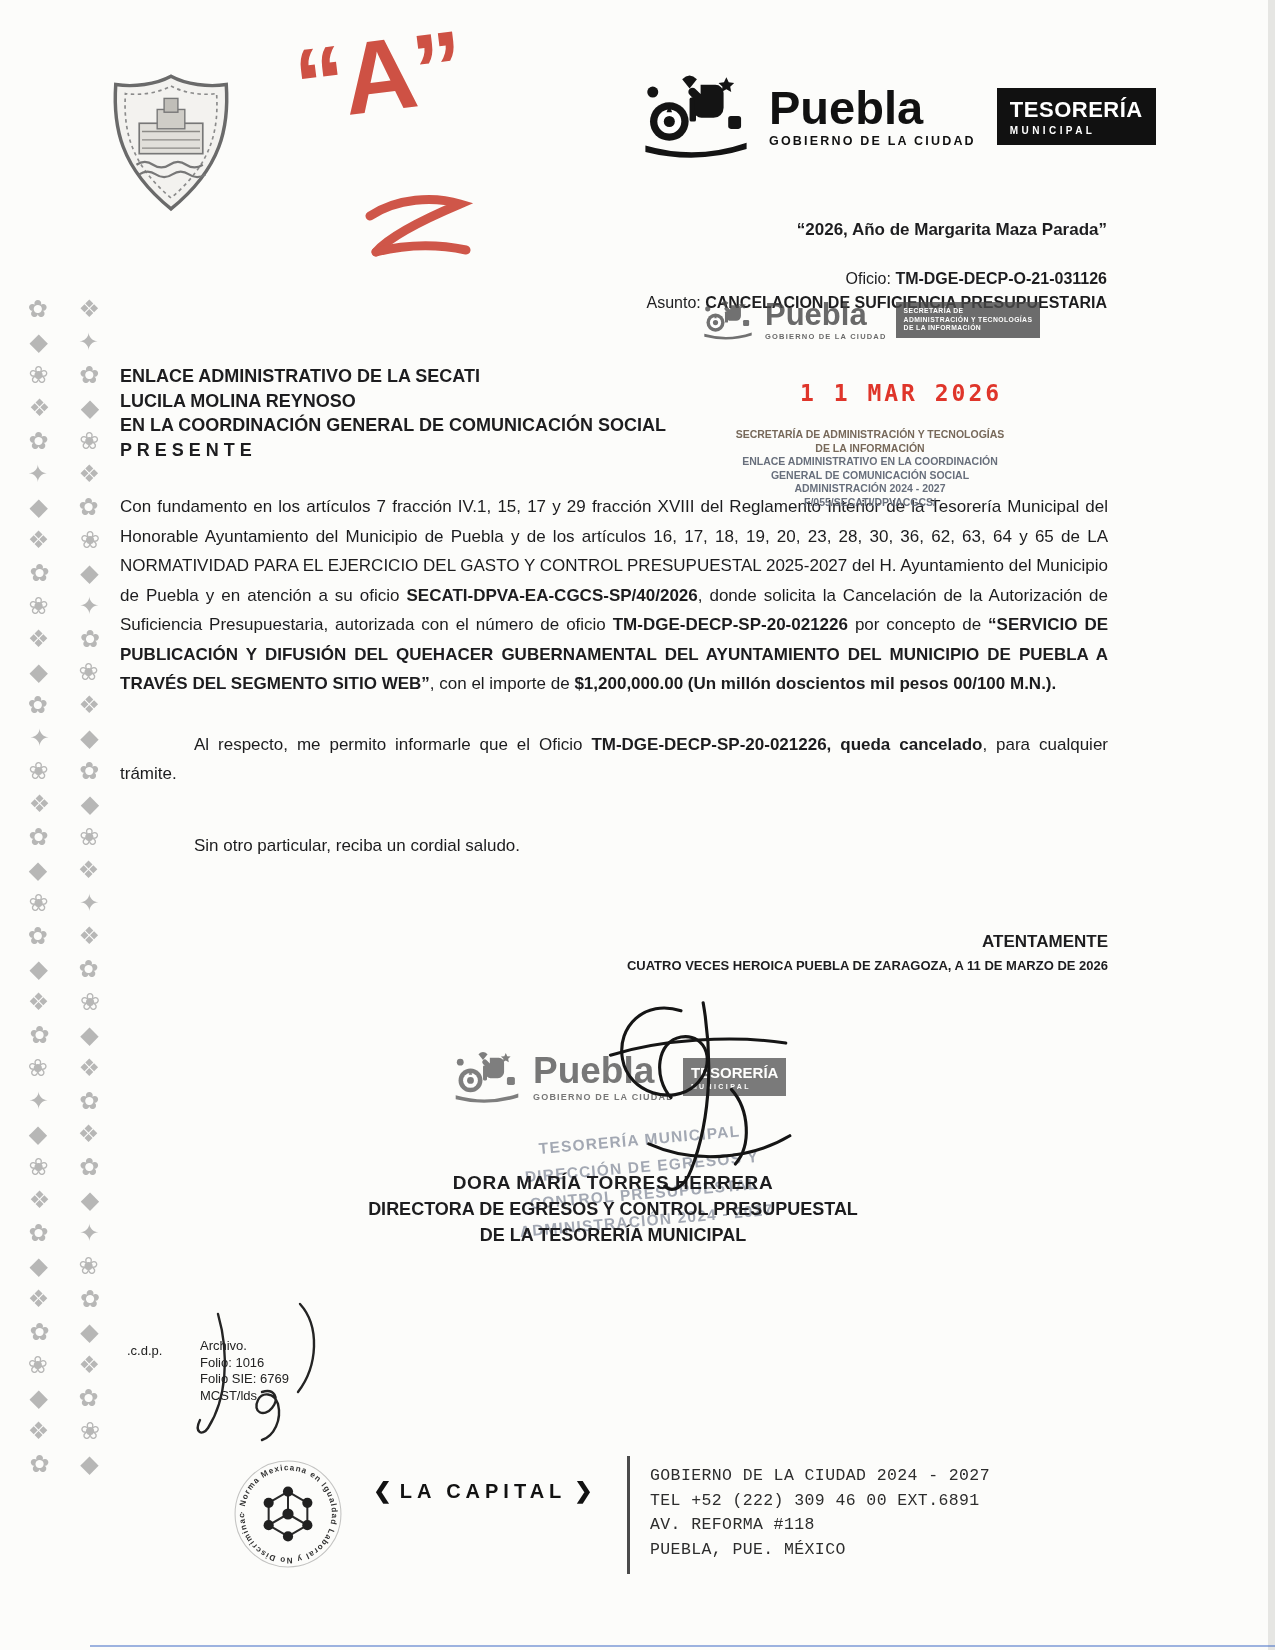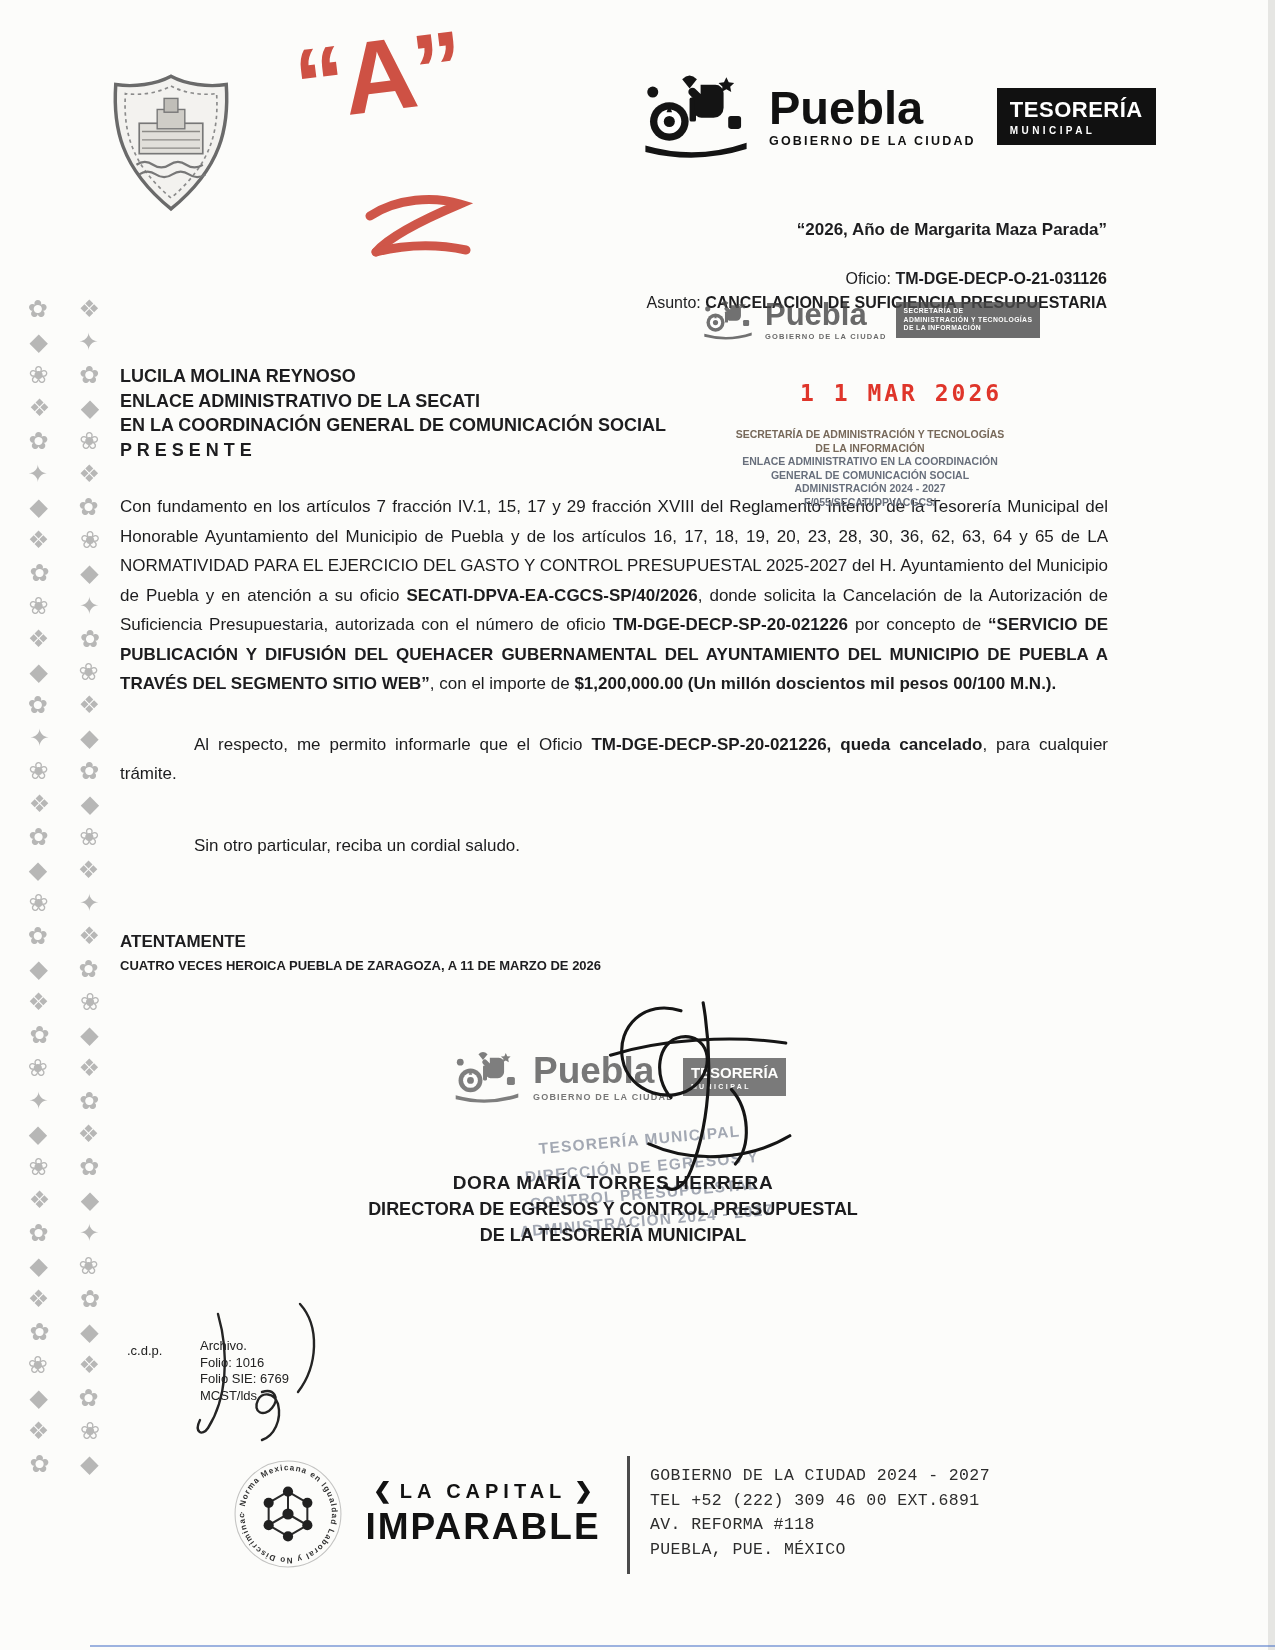--- a/index.html
+++ b/index.html
@@ -58,21 +58,21 @@
   .received-stamp{position:absolute;left:695px;top:428px;width:350px;text-align:center;color:#686f7c;
     font-size:10.5px;line-height:13.5px;font-weight:600;z-index:2}
   .received-stamp .rs-strong{font-weight:800;color:#77695a}
 
   .body-text{position:absolute;left:120px;top:492px;width:988px;z-index:1}
   .body-text p{text-align:justify;font-size:17px;line-height:29.5px;color:#1c1c1e}
   .body-text .b{font-weight:700}
   .p2{margin-top:31px;text-indent:74px}
   .p3{margin-top:42px;text-indent:74px}
 
-  .closing{position:absolute;left:120px;top:932px;width:988px;text-align:left;font-weight:800;z-index:1}
+  .closing{position:absolute;left:120px;top:932px;width:988px;text-align:right;font-weight:800;z-index:1}
   .closing .c1{font-size:17px}
   .closing .c2{font-size:13px;margin-top:6px}
 
   .signature-svg{position:absolute;left:552px;top:992px;width:262px;height:218px;z-index:5}
   .sig-stamp-lines{position:absolute;left:428px;top:1126px;width:430px;text-align:center;color:#9aa0ac;
     transform:rotate(-5deg);font-size:15.5px;line-height:27px;letter-spacing:1.2px;font-weight:700;opacity:.9;z-index:2}
   .sig-name{position:absolute;left:318px;top:1172px;width:590px;text-align:center;font-weight:800;z-index:4}
   .sig-name .n1{font-size:19px;letter-spacing:.6px}
   .sig-name .n2,.sig-name .n3{font-size:18px;margin-top:5px}
 
@@ -168,22 +168,22 @@
       <div class="s-tag">GOBIERNO DE LA CIUDAD</div>
     </div>
     <div class="stamp-box">
       <div class="sb">SECRETARÍA DE</div>
       <div class="sb">ADMINISTRACIÓN Y TECNOLOGÍAS</div>
       <div class="sb">DE LA INFORMACIÓN</div>
     </div>
   </div>
 
   <div class="recipient">
+    <div>ENLACE ADMINISTRATIVO DE LA SECATI</div>
     <div>LUCILA MOLINA REYNOSO</div>
-    <div>ENLACE ADMINISTRATIVO DE LA SECATI</div>
     <div>EN LA COORDINACIÓN GENERAL DE COMUNICACIÓN SOCIAL</div>
     <div>P R E S E N T E</div>
   </div>
 
   <div class="date-stamp">1 1 MAR 2026</div>
 
   <div class="received-stamp">
     <div class="rs-strong">SECRETARÍA DE ADMINISTRACIÓN Y TECNOLOGÍAS</div>
     <div class="rs-strong">DE LA INFORMACIÓN</div>
     <div>ENLACE ADMINISTRATIVO EN LA COORDINACIÓN</div>
@@ -284,21 +284,20 @@
       <circle cx="55" cy="55" r="5.5"></circle>
     </g>
   </svg>
 
   <div class="capital-logo">
     <div class="cl1">
       <span class="fl">❮</span>
       <span>LA CAPITAL</span>
       <span class="fl">❯</span>
     </div>
-    <div class="cl2">IMPARABLE</div>
   </div>
 
   <div class="footer-divider"></div>
 
   <div class="address">
     <div>GOBIERNO DE LA CIUDAD 2024 - 2027</div>
     <div>TEL +52 (222) 309 46 00 EXT.6891</div>
     <div>AV. REFORMA #118</div>
     <div>PUEBLA, PUE. MÉXICO</div>
   </div>

